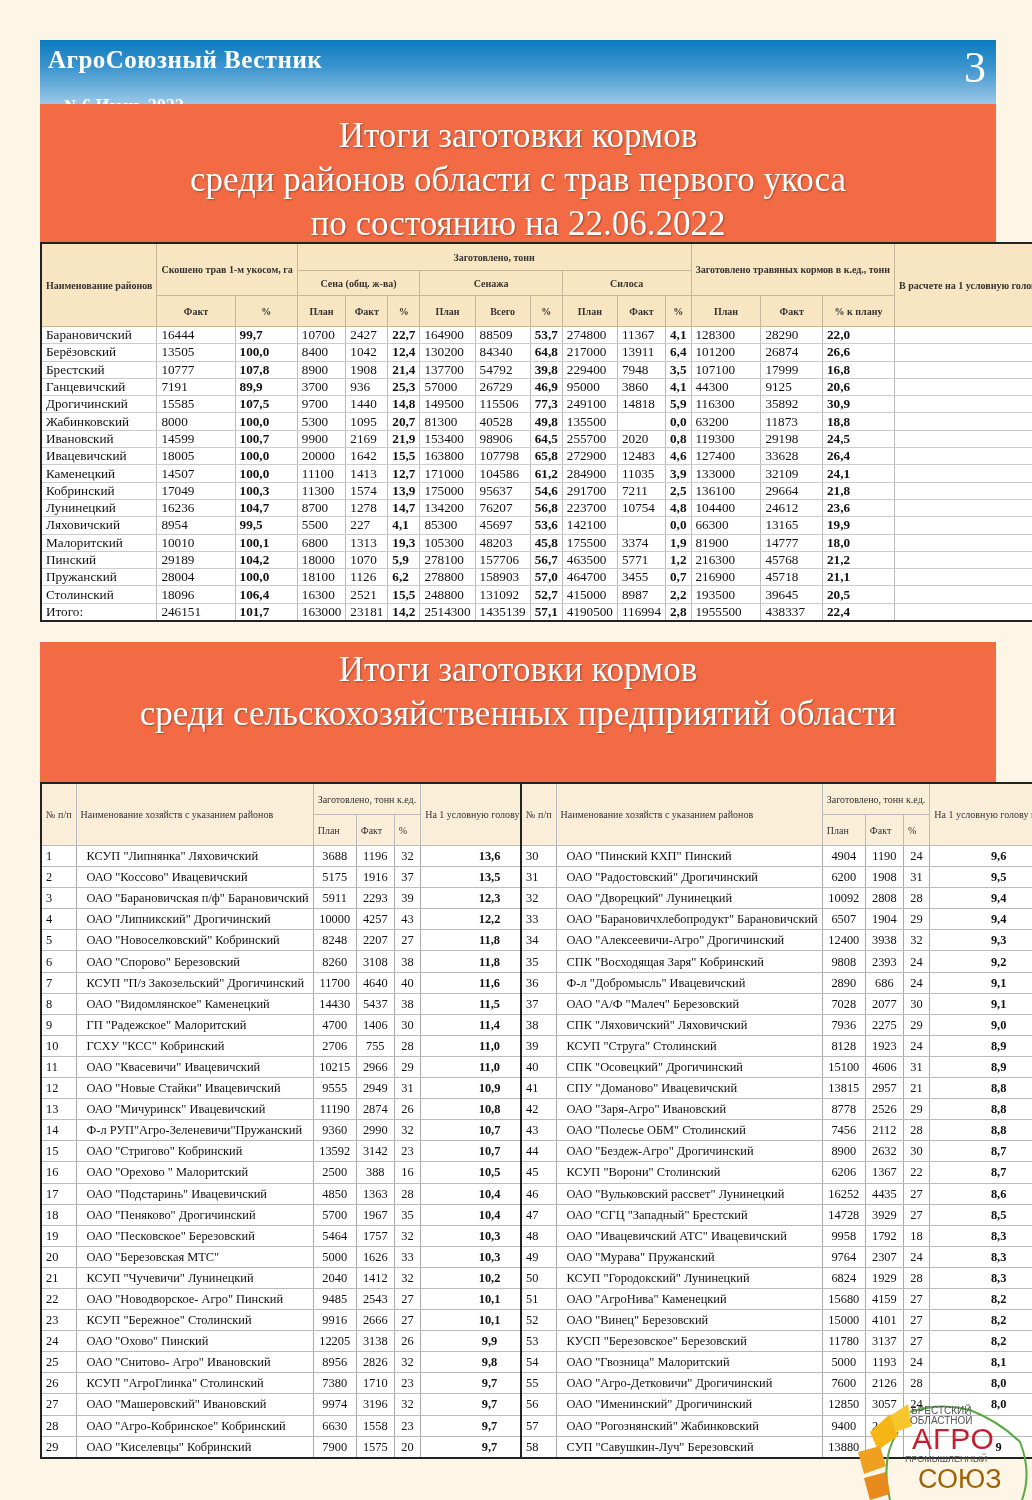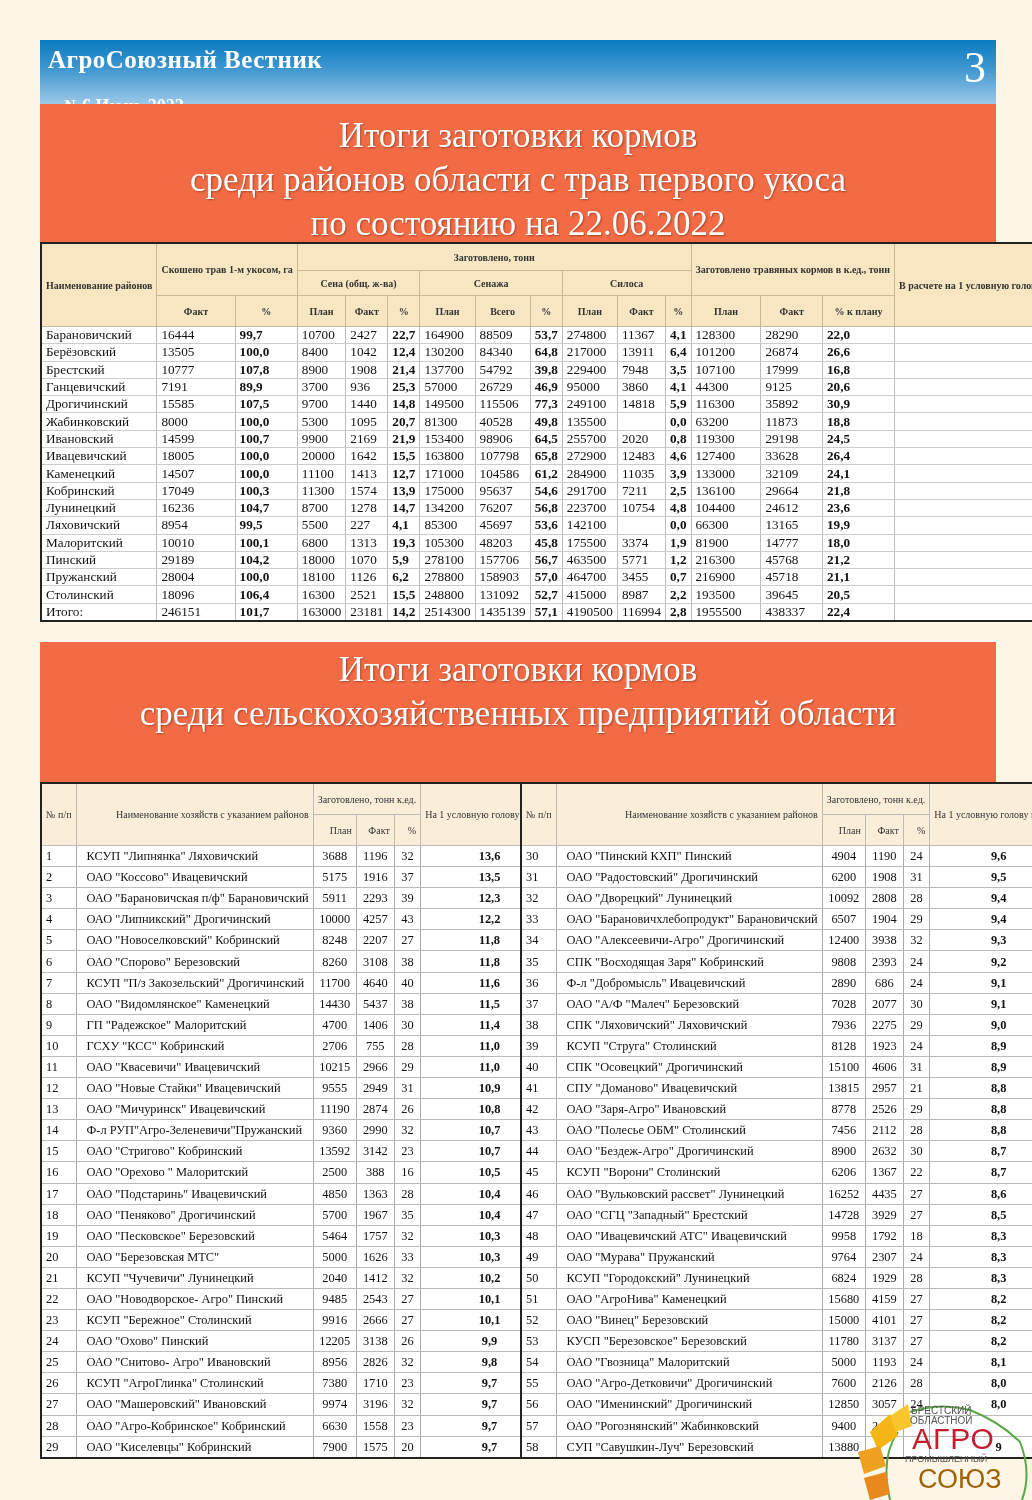--- a/index.html
+++ b/index.html
@@ -20,21 +20,21 @@
   .t1 thead tr.h1 th { height: 26px; }
   .t1 thead tr.h2 th { height: 24px; }
   .t1 thead tr.h3 th { height: 30px; }
   .t1 td { height: 16.3px; line-height: 16px; border-left: 1px solid #bbb; border-bottom: 1px solid #ccc; }
   .t1 td.b, .t2 td.b { font-weight: bold; }
   .t1 td.r { text-align: right; }
   
   .t2 { top: 782px; width: 476px; border: 2px solid #222; font-size: 12.4px; }
   .t2.left { left: 40px; }
   .t2.right { left: 520px; }
-  .t2 th { background: #fbeed9; font-weight: normal; font-size: 10px; color: #333; border: 1px solid #bbb; text-align: right; line-height: 11px; }
+  .t2 th { background: #fbeed9; font-weight: normal; font-size: 10px; color: #333; border: 1px solid #bbb; text-align: left; line-height: 11px; }
   .t2 thead tr.h1 th { height: 30px; }
   .t2 thead tr.h2 th { height: 30px; }
   .t2 td { height: 20.1px; line-height: 20px; border-left: 1px solid #aaa; border-bottom: 1px solid #bbb; }
   .t2 td.c { text-align: center; }
   .logo { position: absolute; left: 850px; top: 1402px; width: 182px; height: 98px; }
   .logo-text1 { position: absolute; left: 60px; top: 4px; font-family: "Liberation Sans", sans-serif; font-size: 10px; color: #555; line-height: 10px; text-align: center; }
   .logo-agro { position: absolute; left: 62px; top: 22px; font-family: "Liberation Sans", sans-serif; font-size: 30px; color: #c31e2e; line-height: 30px; letter-spacing: 1px; }
   .logo-prom { position: absolute; left: 55px; top: 52px; font-family: "Liberation Sans", sans-serif; font-size: 9px; color: #555; }
   .logo-soyuz { position: absolute; left: 68px; top: 62px; font-family: "Liberation Sans", sans-serif; font-size: 27px; color: #a16207; }
 </style>

